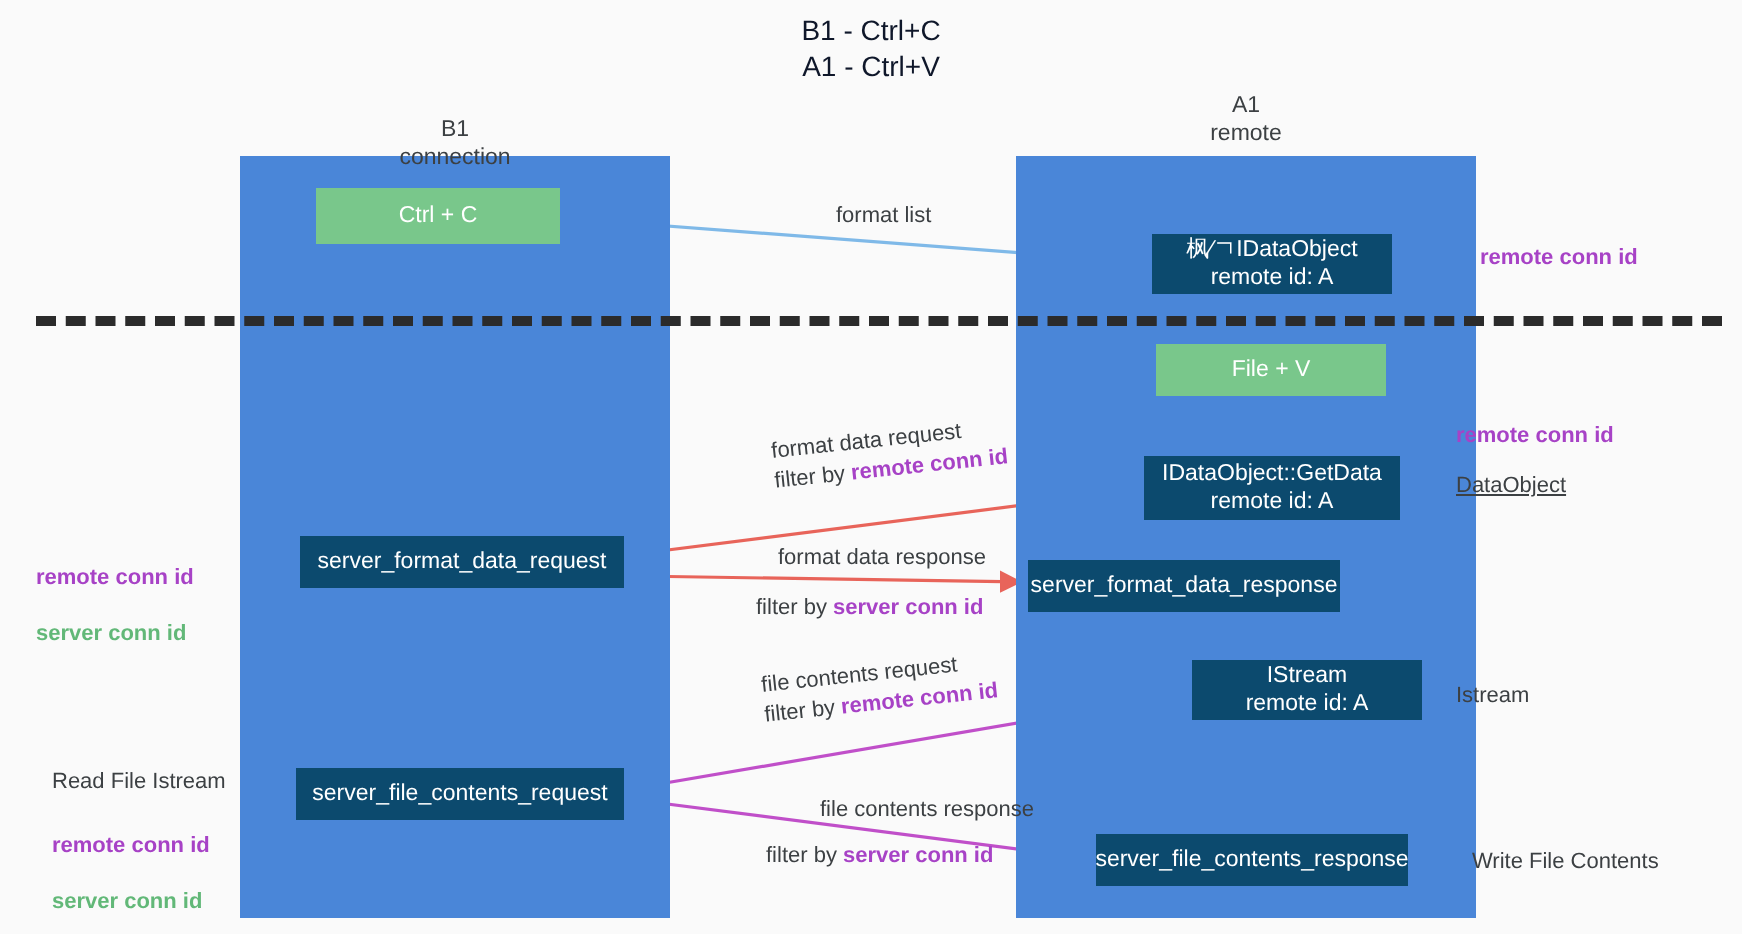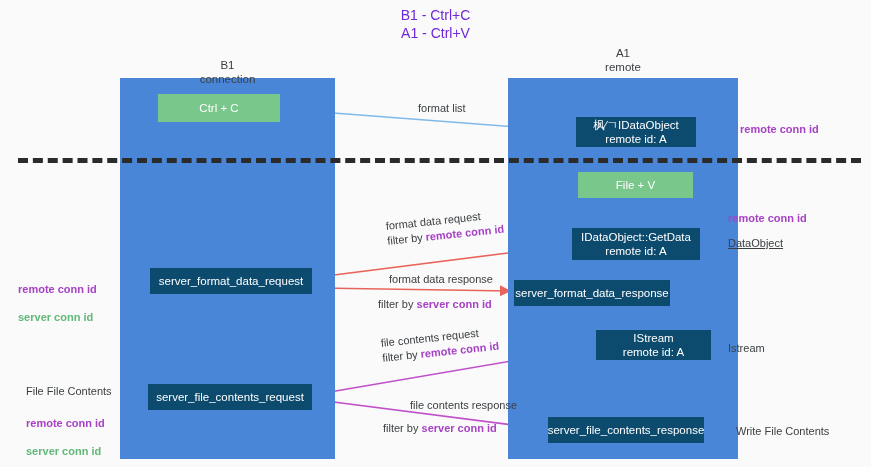--- a/index.html
+++ b/index.html
@@ -23,21 +23,21 @@
 
   
   .title {
     position: absolute;
     top: 6px;
     left: 0;
     width: 871px;
     text-align: center;
     font-size: 14px;
     line-height: 18px;
-    color: #6d28d9;
+    color: #0f172a;
     white-space: pre-line;
   }
 
   
   .lane-header {
     position: absolute;
     text-align: center;
     font-size: 11.5px;
     line-height: 14px;
     color: #3c4043;
@@ -226,20 +226,20 @@
   <div class="side-label purple" id="lbl-remote-conn-mid">remote conn id</div>
   <div class="side-label plain" id="lbl-dataobject">DataObject</div>
   <div class="side-label plain" id="lbl-istream">Istream</div>
   <div class="side-label plain" id="lbl-write-file">Write File Contents</div>
 
   <div class="side-label" id="lbl-left-ids">
     <div class="purple">remote conn id</div>
     <div class="green-txt">server conn id</div>
   </div>
 
-  <div class="side-label plain" id="lbl-read-file">File File Contents</div>
+  <div class="side-label plain" id="lbl-read-file">Read File Istream</div>
 
   <div class="side-label" id="lbl-left-ids-2">
     <div class="purple">remote conn id</div>
     <div class="green-txt">server conn id</div>
   </div>
 
 </div>
 
 </body></html>

